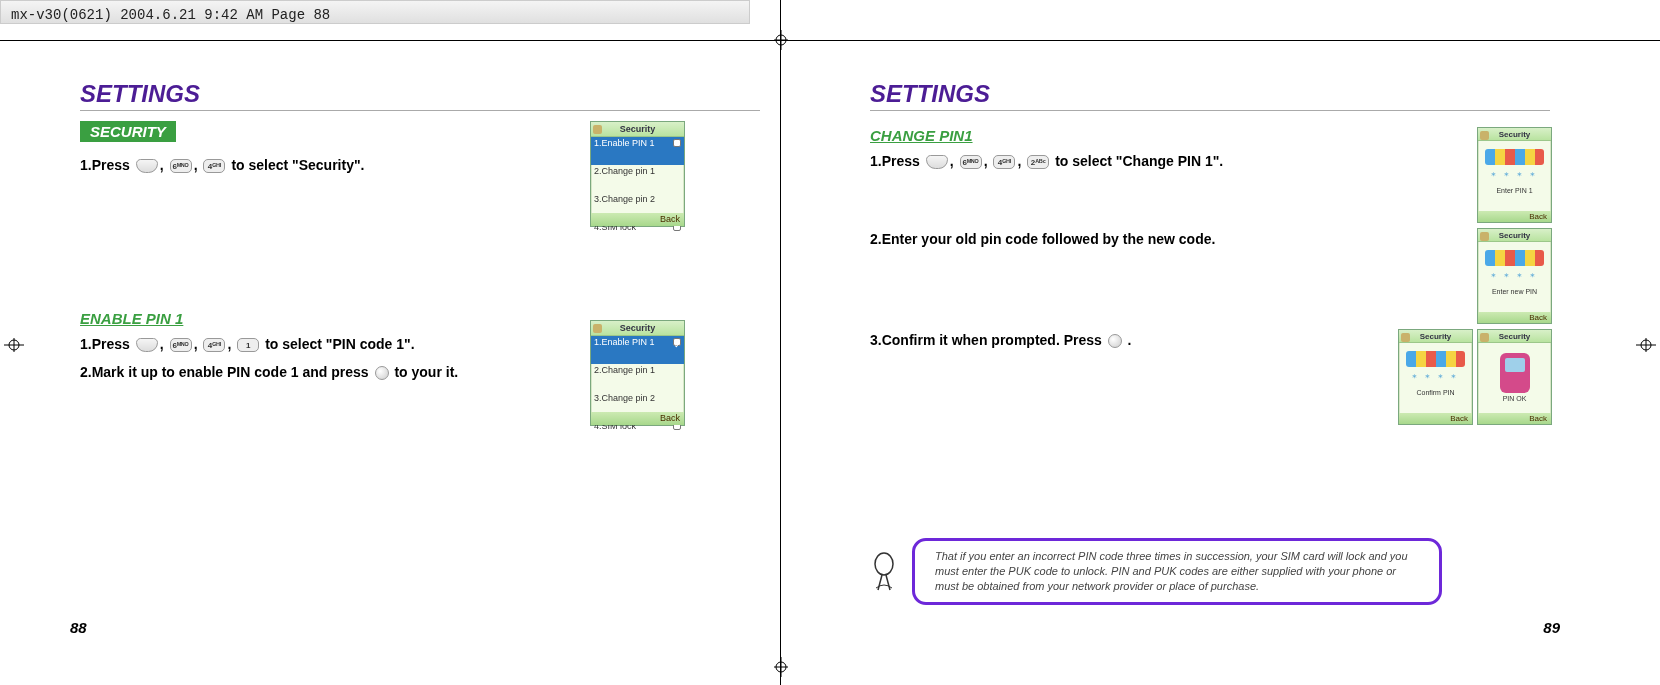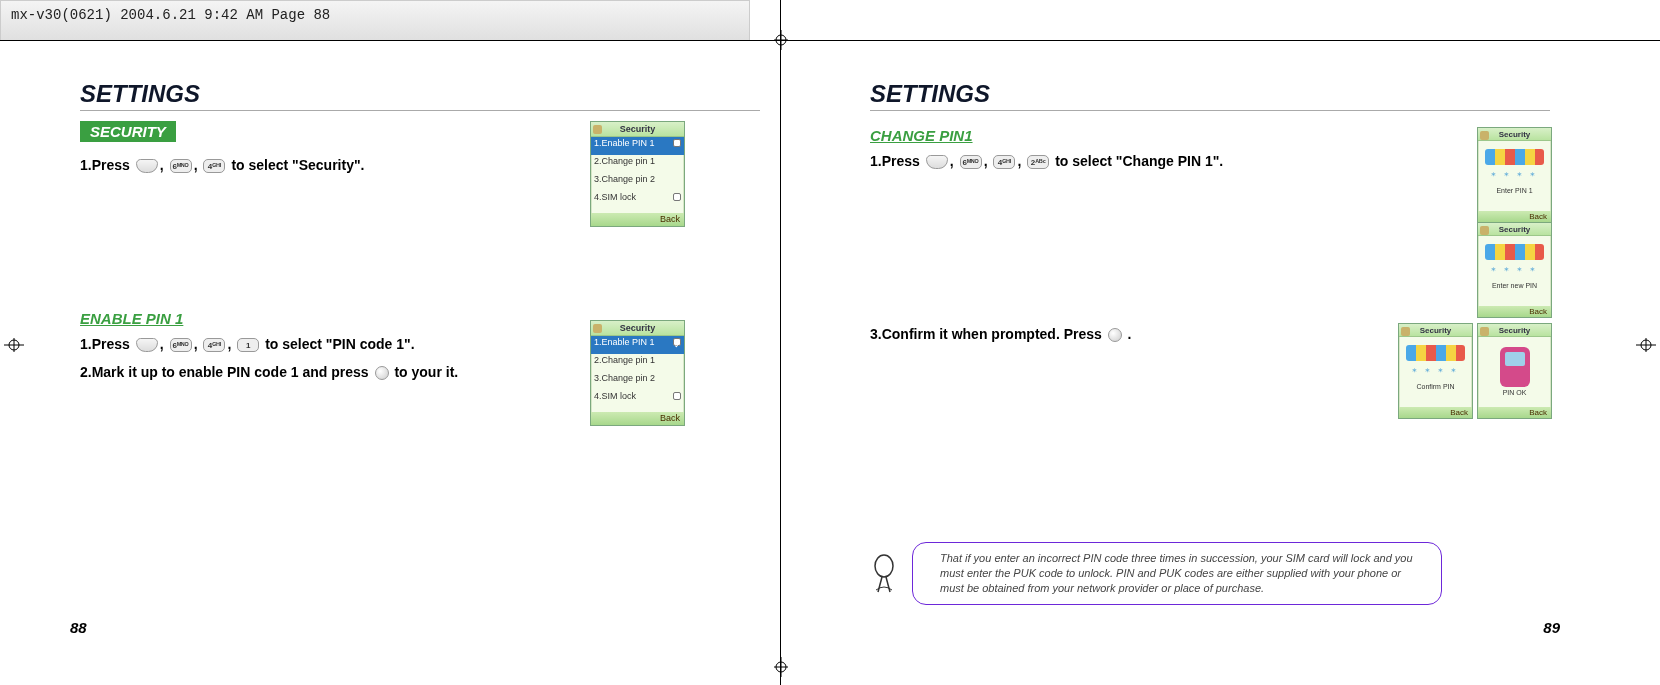--- a/index.html
+++ b/index.html
@@ -9,21 +9,21 @@
     background: #fff;
     width: 1660px;
     height: 685px;
     position: relative;
     overflow: hidden;
   }
   .header-bar {
     position: absolute;
     top: 0; left: 0;
     width: 750px;
-    height: 41px;
+    height: 24px;
     background: linear-gradient(to bottom, #f4f4f4, #e0e0e0);
     border: 1px solid #ccc;
     font-family: "Courier New", monospace;
     font-size: 14px;
     line-height: 28px;
     padding-left: 10px;
     color: #222;
   }
   .rule-horiz {
     position: absolute;
@@ -66,21 +66,21 @@
     height: 560px;
     padding: 10px;
   }
   .page.left { left: 70px; }
   .page.right { left: 860px; }
 
   .page-title {
     font-size: 24px;
     font-style: italic;
     font-weight: bold;
-    color: #0f172a;
+    color: #4c1d95;
     border-bottom: 1px solid #aaa;
     padding-bottom: 2px;
     margin-bottom: 10px;
   }
   .section-reverse {
     display: inline-block;
     background: #3a9f41;
     color: #fff;
     font-weight: bold;
     font-style: italic;
@@ -160,21 +160,21 @@
   }
   .mock .mtitle::before {
     content:"";
     position:absolute; left:2px; top:3px;
     width:9px;height:9px;
     background:#c9b26a;
     border-radius:2px;
   }
   .mock .mlist { padding: 0; }
   .mock .mitem {
-    height: 18px; line-height: 13px;
+    height: 28px; line-height: 13px;
     padding-left: 3px;
     color:#333;
     position:relative;
   }
   .mock .mitem.sel {
     background: #2a78c2;
     color: #fff;
   }
   .mock .mitem .cb {
     position:absolute; right:3px; top:2px;
@@ -227,26 +227,26 @@
   }
   .mock .phone-illust::after{
     content:"";
     position:absolute;
     top:5px;left:5px;right:5px;height:14px;
     background:#9fd0ea;
     border-radius:2px;
   }
 
   .note-box {
-    border: 1px solid #6d28d9;
+    border: 3px solid #6d28d9;
     border-radius: 14px;
     font-size: 11px;
     font-style: italic;
     color: #444;
-    padding: 8px 27px;
+    padding: 8px 20px;
     line-height: 1.35;
     width: 530px;
     display:inline-block;
     vertical-align:top;
   }
   .note-wrap {
     position: absolute;
     bottom: 25px;
     left: 10px;
     display:flex;
@@ -412,20 +412,23 @@
             <div class="stars">＊＊＊＊</div>
             <div class="clabel">Enter PIN 1</div>
           </div>
           <div class="mfooter">Back</div>
         </div>
       </div>
     </div>
   </div>
 
   <div class="content-block" style="min-height:95px;">
+    <div class="text-side">
+      <div class="step">2.Enter your old pin code followed by the new code.</div>
+    </div>
     <div class="right-phone-wrap">
       <div class="mock-row">
         <div class="mock small">
           <div class="mtitle">Security</div>
           <div class="center-body">
             <div class="flags"></div>
             <div class="stars">＊＊＊＊</div>
             <div class="clabel">Enter new PIN</div>
           </div>
           <div class="mfooter">Back</div>

